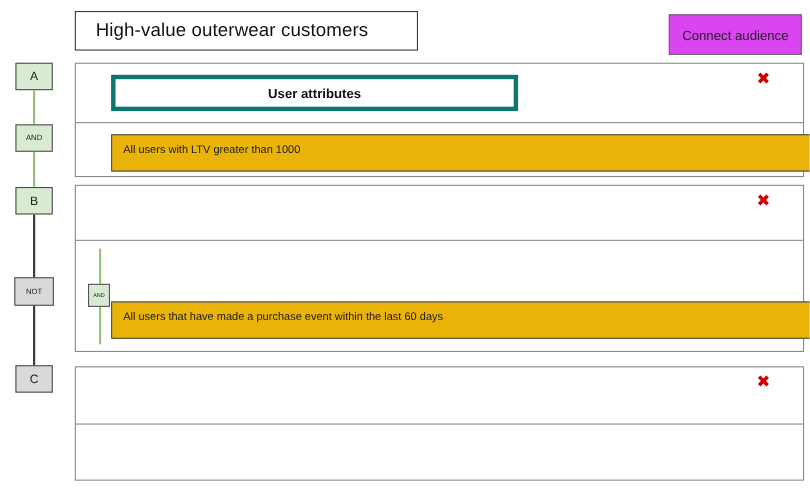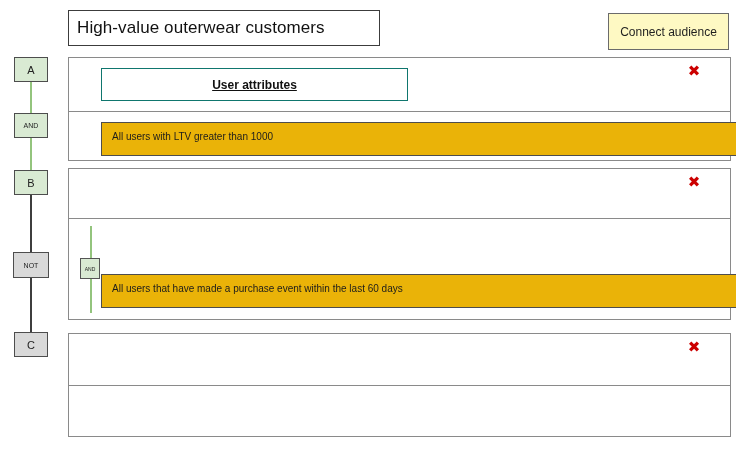--- a/index.html
+++ b/index.html
@@ -17,30 +17,30 @@
   }
 
   
   .title-box {
     position: absolute;
     left: 68px; top: 10px;
     width: 312px; height: 36px;
     border: 1.5px solid #3c3c3c;
     background: #ffffff;
     display: flex; align-items: center;
-    padding-left: 8px;
+    padding-left: 18px;
     font-size: 17px;
     letter-spacing: 0.1px;
     color: #111111;
   }
   .connect-btn {
     position: absolute;
     left: 608px; top: 13px;
     width: 121px; height: 37px;
-    background: #fef9c3;
+    background: #d946ef;
     border: 1px solid #6b6b6b;
     display: flex; align-items: center; justify-content: center;
     font-size: 12px;
     color: #1f1f1f;
     cursor: pointer;
   }
 
   
   .rail-node {
     position: absolute;
@@ -65,28 +65,27 @@
   .block {
     position: absolute;
     left: 68px;
     width: 663px;
     border: 1px solid #8a8a8a;
     background: #ffffff;
   }
   .block-title {
     position: absolute;
     left: 32px; top: 10px;
-    width: 307px; height: 33px;
-    border: 1px solid #0f766e;
+    width: 370px; height: 33px;
+    border: 4px solid #0f766e;
     display: flex; align-items: center; justify-content: center;
     font-size: 12px;
     font-weight: bold;
     color: #111111;
     background: #ffffff;
-    text-decoration: underline;
   }
   .block-divider {
     position: absolute;
     left: 0; width: 100%; height: 1px;
     background: #8a8a8a;
   }
   .remove-btn {
     position: absolute;
     right: 26px; top: 3px;
     width: 20px; height: 20px;

